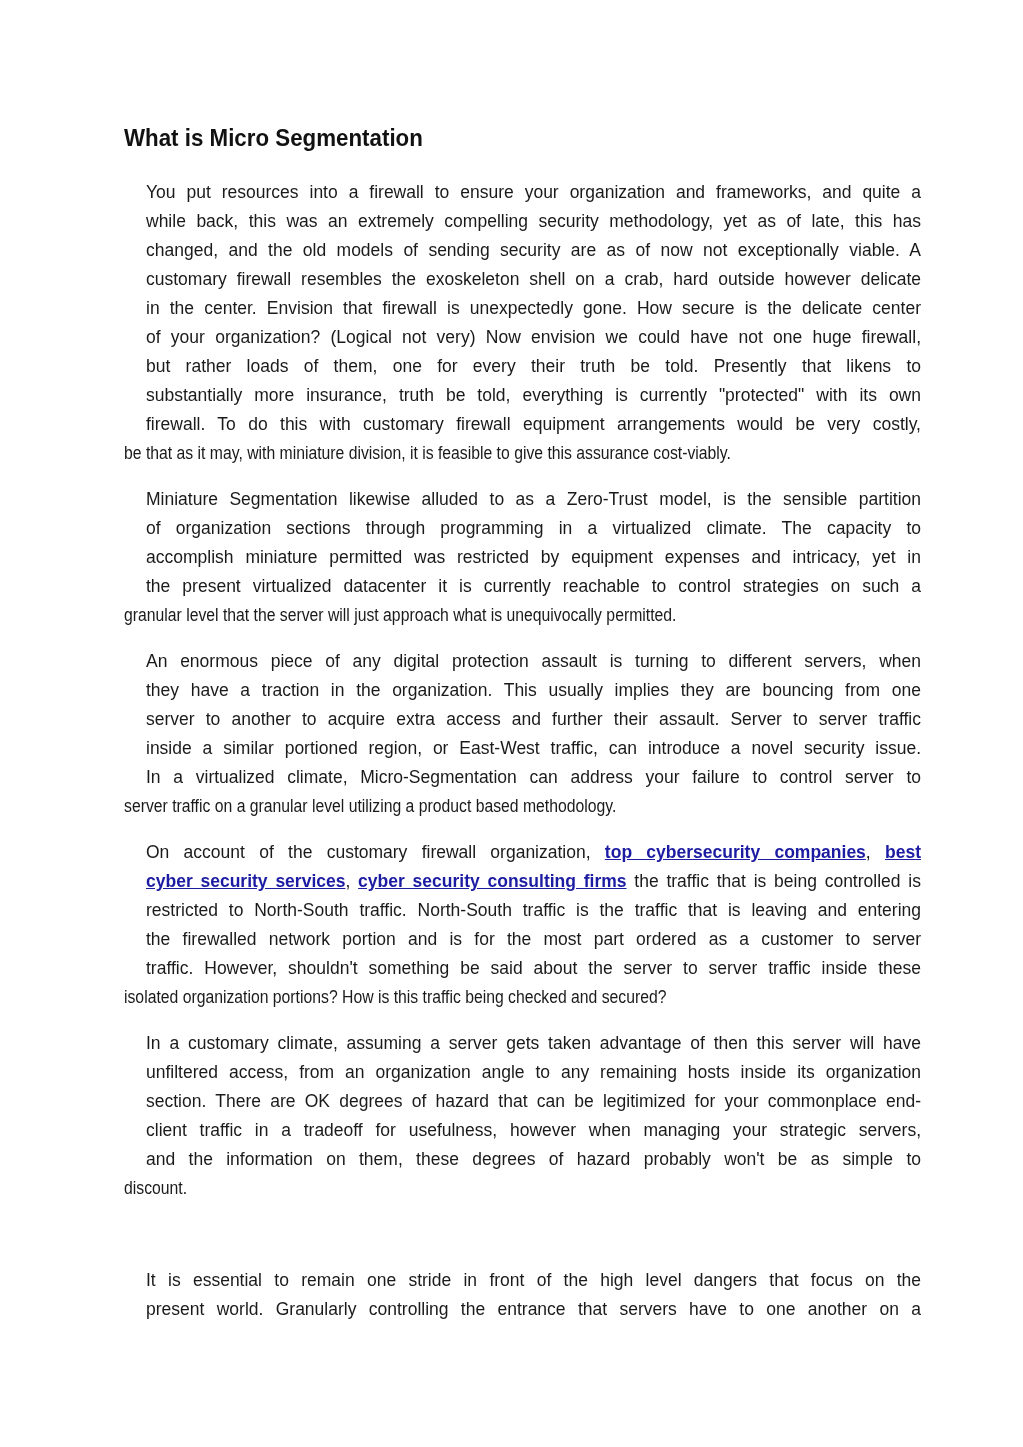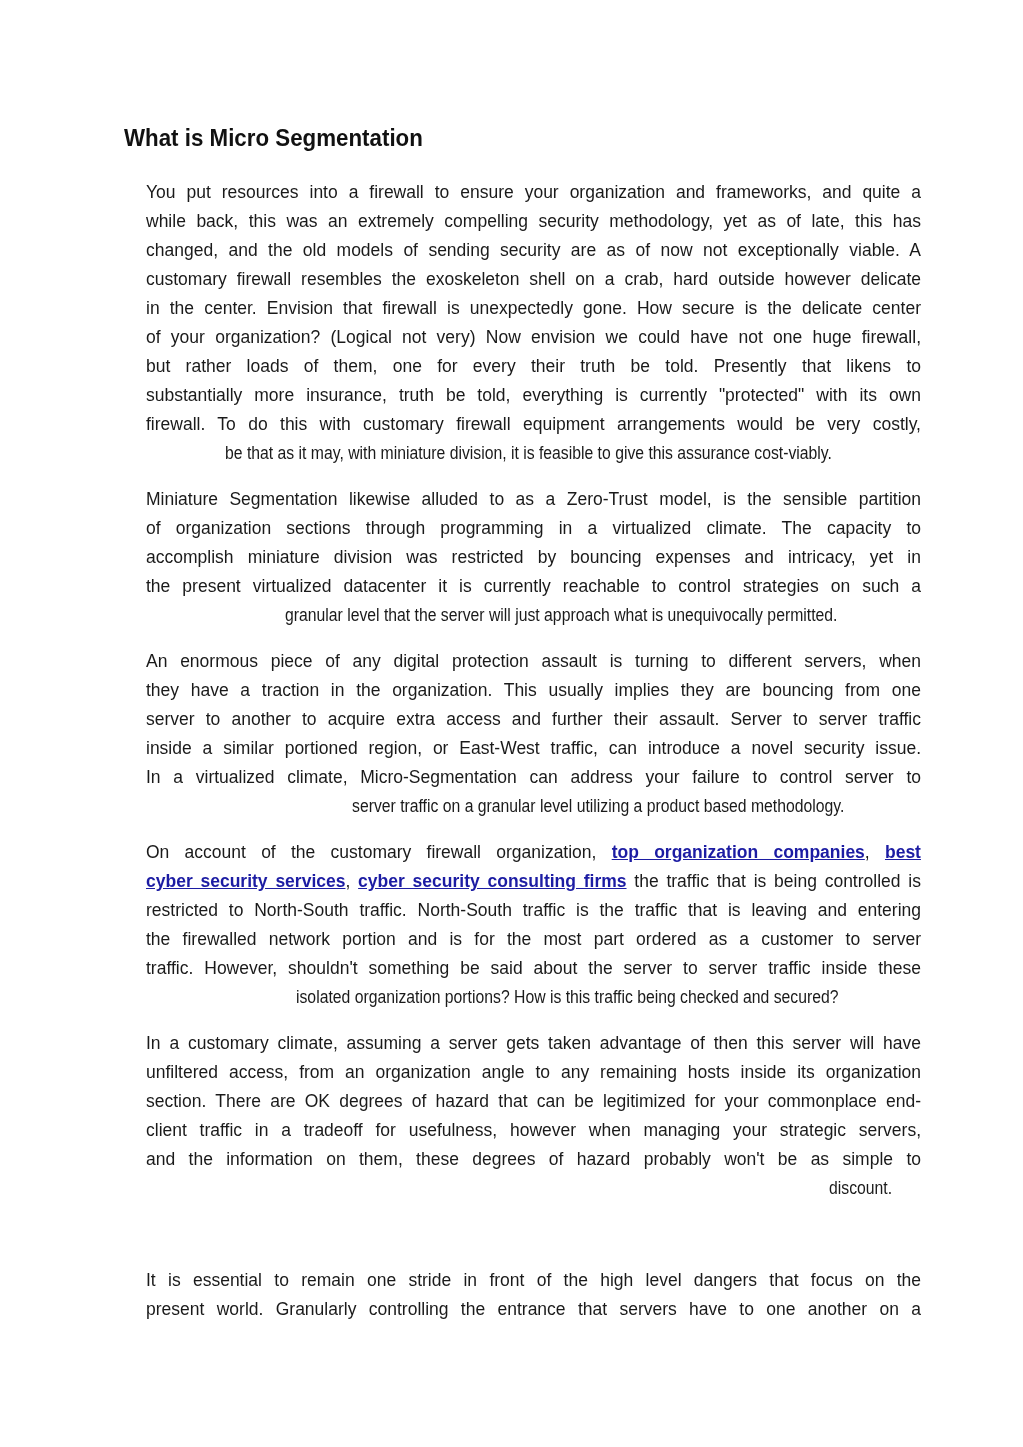--- a/index.html
+++ b/index.html
@@ -7,21 +7,21 @@
   .page { position: absolute; left: 0; top: 0; width: 1023px; height: 1447px; background: #ffffff; }
   .title {
     position: absolute; left: 124px; top: 124px;
     font-family: "Liberation Sans", sans-serif; font-weight: bold;
     font-size: 24px; color: #111111; white-space: nowrap;
     transform: scaleX(0.93); transform-origin: left top;
   }
   .line {
     position: absolute; left: 124px; width: 775px;
     font-family: "Liberation Sans", sans-serif; font-size: 17.5px;
-    color: #1a1a1a; white-space: nowrap; height: 24px; line-height: 24px; text-align: right;
+    color: #1a1a1a; white-space: nowrap; height: 24px; line-height: 24px;
   }
   .line.j { text-align: justify; text-align-last: justify; margin-left: 22px; }
   .line .fit { display: inline-block; transform-origin: left center; }
   .heading2 {
     position: absolute; left: 124px; top: 1222px;
     font-family: "Liberation Sans", sans-serif; font-weight: bold;
     font-size: 17.5px; color: #111111; white-space: nowrap; line-height: 24px;
   }
   a.link { color: #1c1ca3; font-weight: bold; text-decoration: underline; }
 </style>
@@ -41,38 +41,38 @@
     <div class="line j" style="top:325px">of your organization? (Logical not very) Now envision we could have not one huge firewall,</div>
     <div class="line j" style="top:354px">but rather loads of them, one for every their truth be told. Presently that likens to</div>
     <div class="line j" style="top:383px">substantially more insurance, truth be told, everything is currently "protected" with its own</div>
     <div class="line j" style="top:412px">firewall. To do this with customary firewall equipment arrangements would be very costly,</div>
     <div class="line" style="top:441px"><span class="fit" style="transform: scaleX(0.9);">be that as it may, with miniature division, it is feasible to give this assurance cost-viably.</span></div>
   </div>
 
   <div>
     <div class="line j" style="top:487px">Miniature Segmentation likewise alluded to as a Zero-Trust model, is the sensible partition</div>
     <div class="line j" style="top:516px">of organization sections through programming in a virtualized climate. The capacity to</div>
-    <div class="line j" style="top:545px">accomplish miniature division was restricted by bouncing expenses and intricacy, yet in</div>
+    <div class="line j" style="top:545px">accomplish miniature permitted was restricted by equipment expenses and intricacy, yet in</div>
     <div class="line j" style="top:574px">the present virtualized datacenter it is currently reachable to control strategies on such a</div>
     <div class="line" style="top:603px"><span class="fit" style="transform: scaleX(0.9);">granular level that the server will just approach what is unequivocally permitted.</span></div>
   </div>
 
   <div>
     <div class="line j" style="top:649px">An enormous piece of any digital protection assault is turning to different servers, when</div>
     <div class="line j" style="top:678px">they have a traction in the organization. This usually implies they are bouncing from one</div>
     <div class="line j" style="top:707px">server to another to acquire extra access and further their assault. Server to server traffic</div>
     <div class="line j" style="top:736px">inside a similar portioned region, or East-West traffic, can introduce a novel security issue.</div>
     <div class="line j" style="top:765px">In a virtualized climate, Micro-Segmentation can address your failure to control server to</div>
     <div class="line" style="top:794px"><span class="fit" style="transform: scaleX(0.9);">server traffic on a granular level utilizing a product based methodology.</span></div>
   </div>
 
   <div>
     <div class="line j" style="top:840px">
       <span>On account of the customary firewall organization,</span>
-      <a class="link" href="#">top organization companies</a><span>,</span>
+      <a class="link" href="#">top cybersecurity companies</a><span>,</span>
       <a class="link" href="#">best</a>
     </div>
     <div class="line j" style="top:869px">
       <a class="link" href="#">cyber security services</a><span>,</span>
       <a class="link" href="#">cyber security consulting firms</a>
       <span>the traffic that is being controlled is</span>
     </div>
     <div class="line j" style="top:898px">restricted to North-South traffic. North-South traffic is the traffic that is leaving and entering</div>
     <div class="line j" style="top:927px">the firewalled network portion and is for the most part ordered as a customer to server</div>
     <div class="line j" style="top:956px">traffic. However, shouldn't something be said about the server to server traffic inside these</div>

